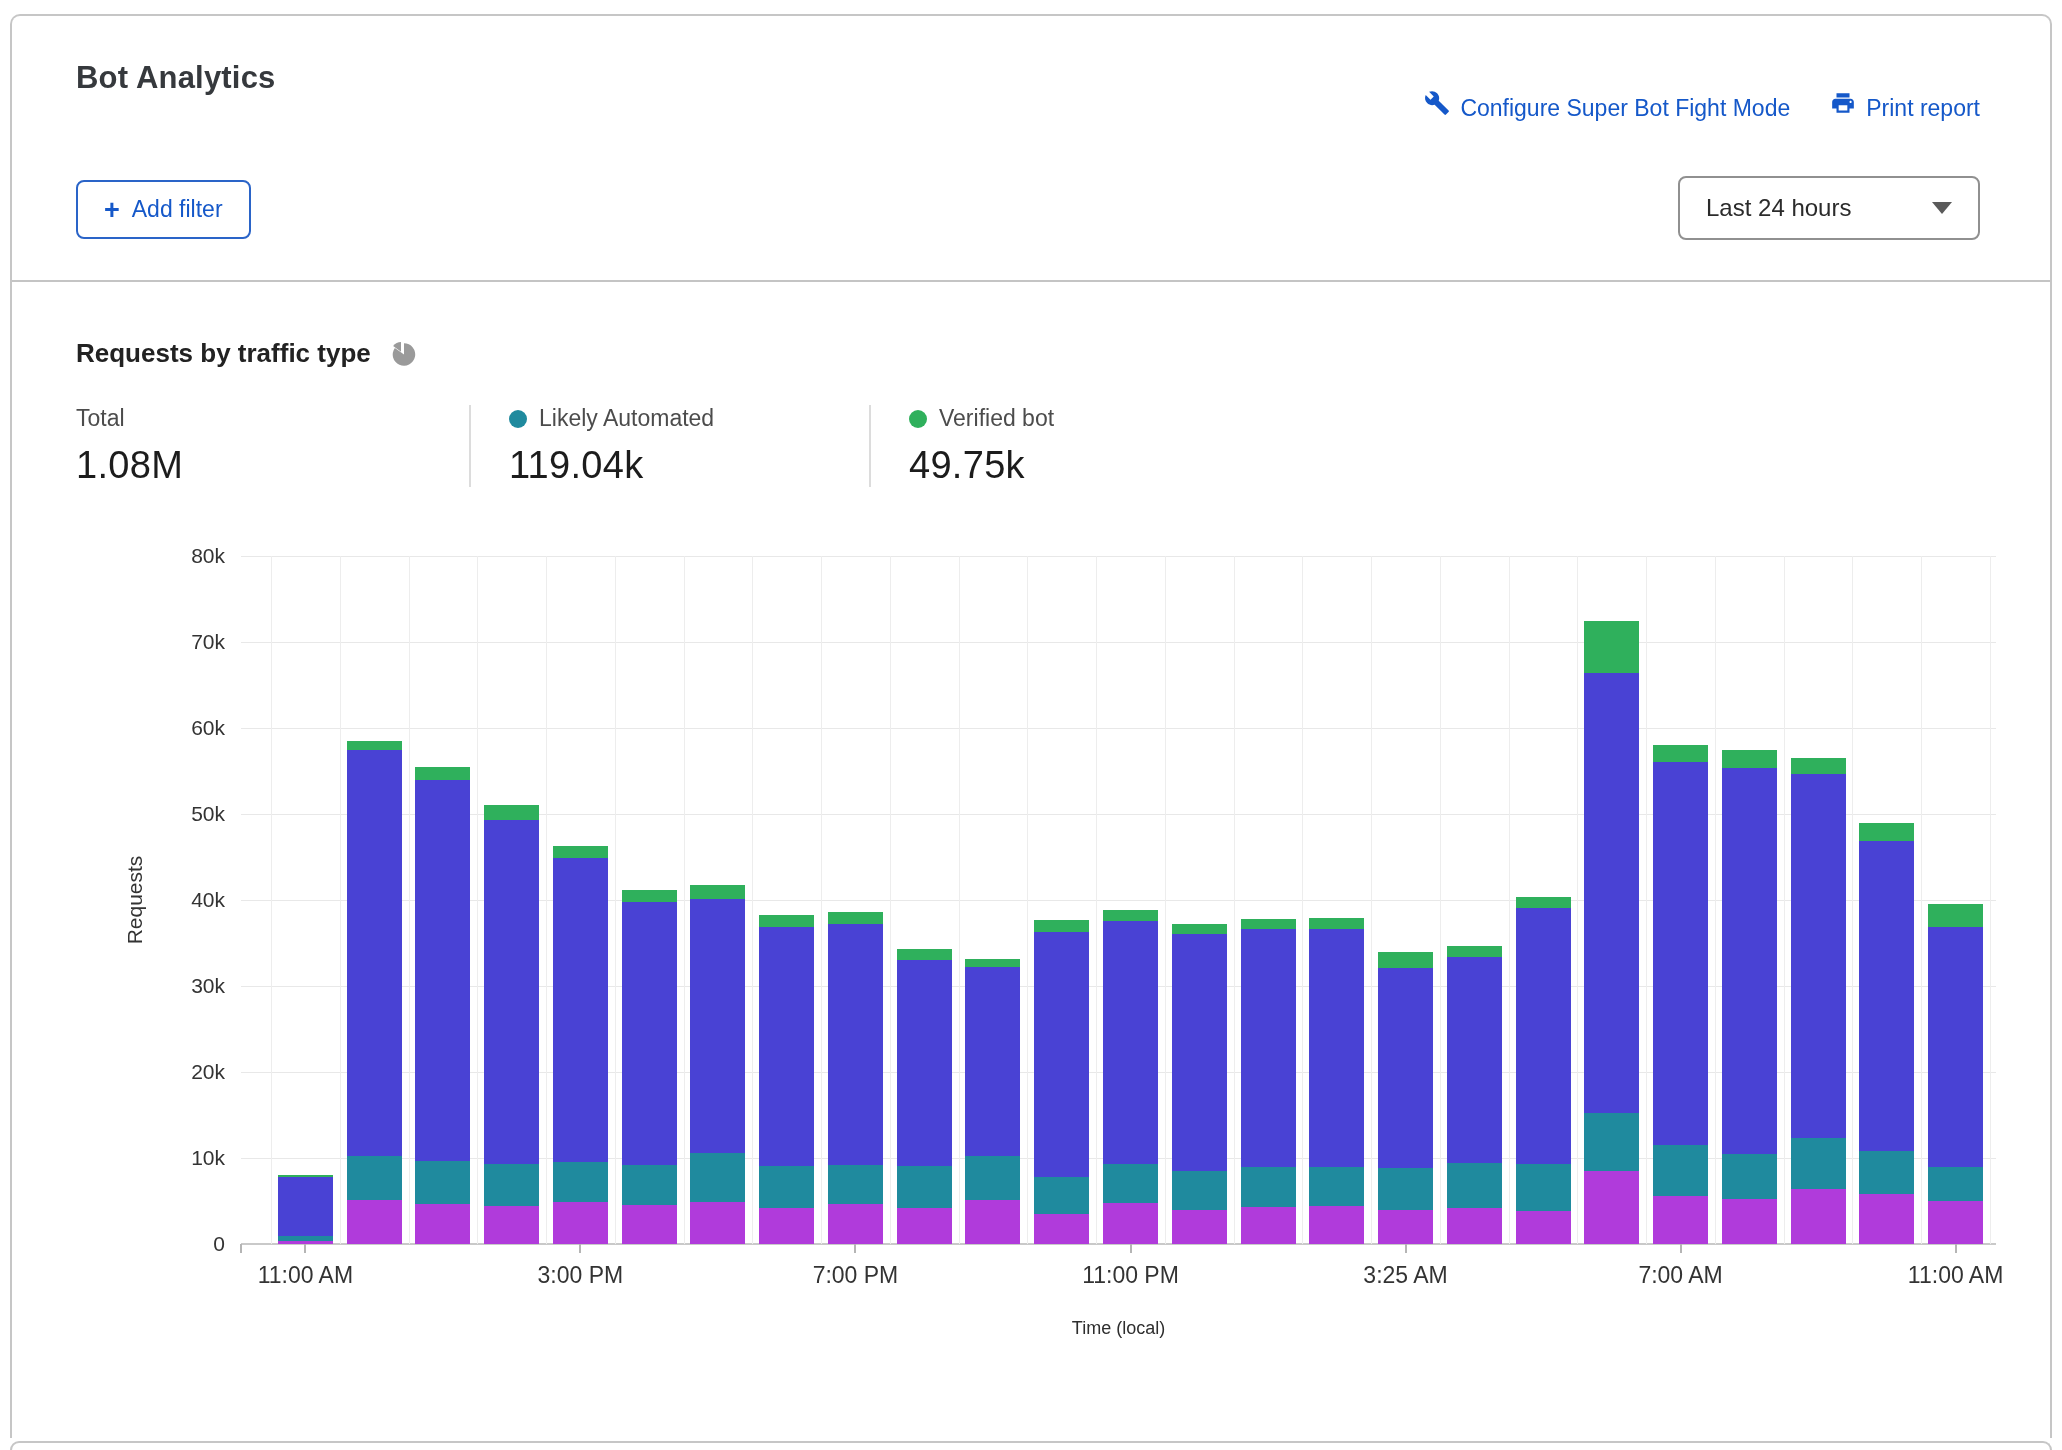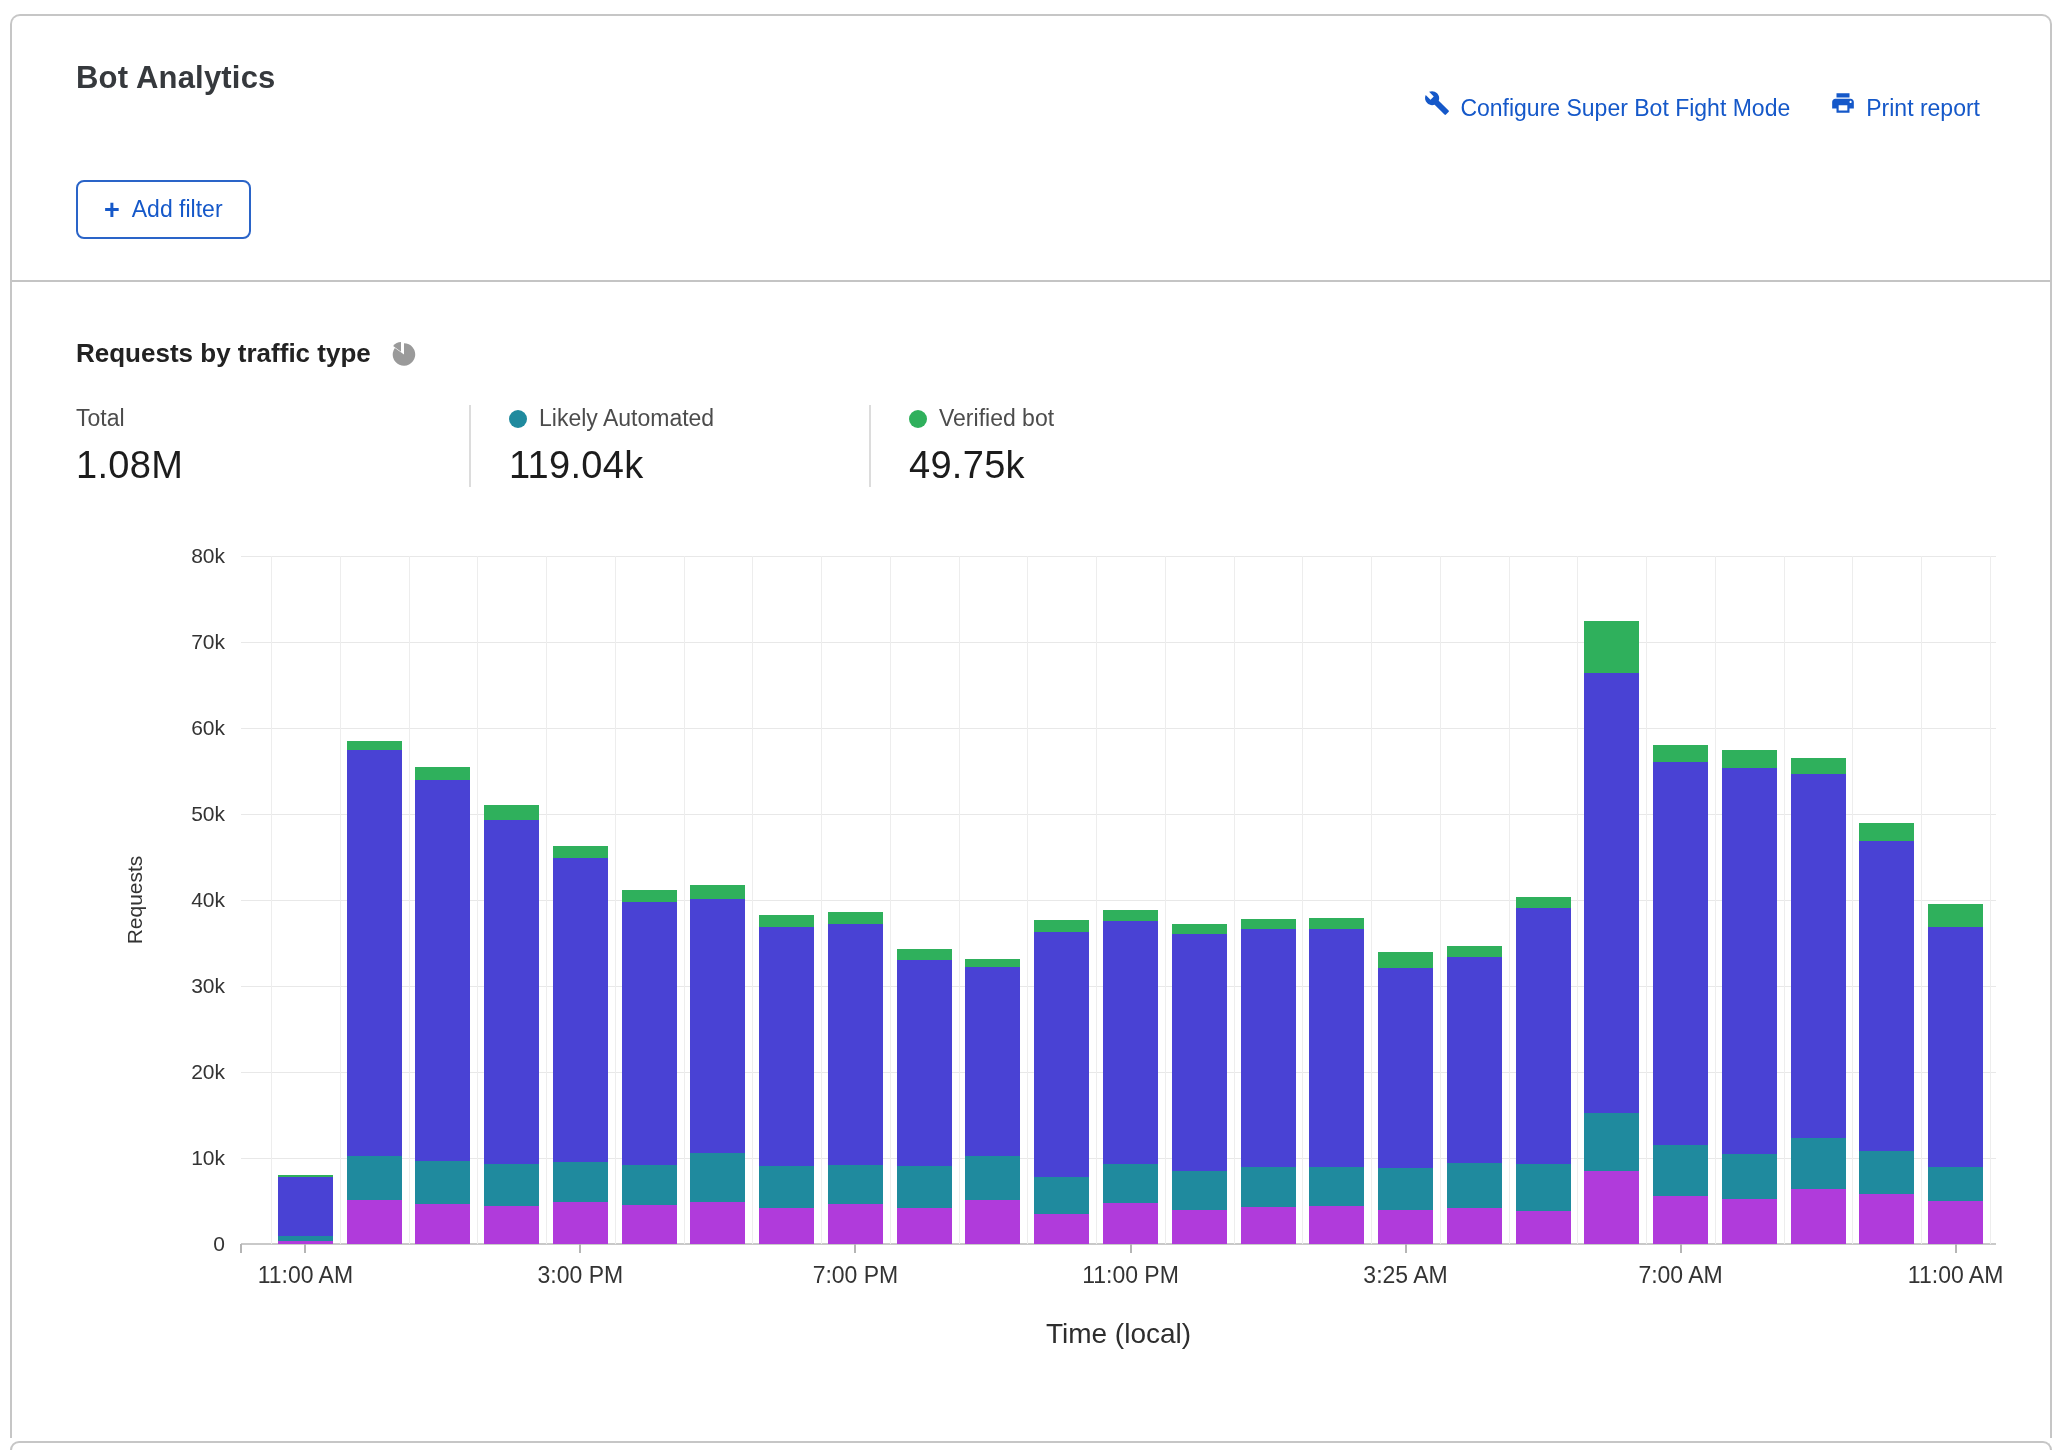--- a/index.html
+++ b/index.html
@@ -44,21 +44,21 @@
   .gridline-h { position:absolute; left:0; width:100%; height:1px; background:#e8e8e8; }
   .gridline-h.axis { height:2px; background:#c9c9c9; }
   .gridline-v { position:absolute; top:0; height:100%; width:1px; background:#ededed; }
   .ylab { position:absolute; transform:translate(-100%,-50%); left:-16px; font-size:21px; color:#333; }
   .ylabel-title { position:absolute; left:-118px; top:50%; transform:translate(0,-50%) rotate(180deg);
           writing-mode:vertical-rl; font-size:21px; color:#333; }
   .bar { position:absolute; bottom:0; display:flex; flex-direction:column-reverse; z-index:2; }
   .seg { width:100%; }
   .xtick { position:absolute; top:688px; width:2px; height:9px; background:#b5b5b5; transform:translateX(-50%); }
   .xlab { position:absolute; top:706px; transform:translateX(-50%); font-size:23px; color:#333; white-space:nowrap; }
-  .xlabel-title { position:absolute; top:762px; left:50%; transform:translateX(-50%); font-size:28px; color:#2e2e2e; }
+  .xlabel-title { position:absolute; top:762px; left:50%; transform:translateX(-50%); font-size:18px; color:#2e2e2e; }
 </style>
 </head>
 <body>
 
 <div class="card">
 
   <div class="header">
     <div class="page-title">Bot Analytics</div>
 
     <div class="header-actions">
@@ -78,20 +78,24 @@
         </span>
         <span>Print report</span>
       </div>
     </div>
 
     <button class="add-filter">
       <span class="plus">+</span>
       <span>Add filter</span>
     </button>
 
+    <div class="range-select">
+      <span>Last 24 hours</span>
+      <span class="caret"></span>
+    </div>
   </div>
 
   <div class="section">
     <div class="sec-title-row">
       <span class="sec-title">Requests by traffic type</span>
       <span class="pie-icon">
         <svg viewBox="0 0 24 24">
           <path d="M13.6 12.4 L13.6 3.4 A9 9 0 1 1 6.3 7.1 Z" fill="#9a9a9a"></path>
           <path d="M11.2 10.2 L11.2 2.4 A9 9 0 0 0 4.9 5.5 Z" fill="#9a9a9a"></path>
         </svg>

